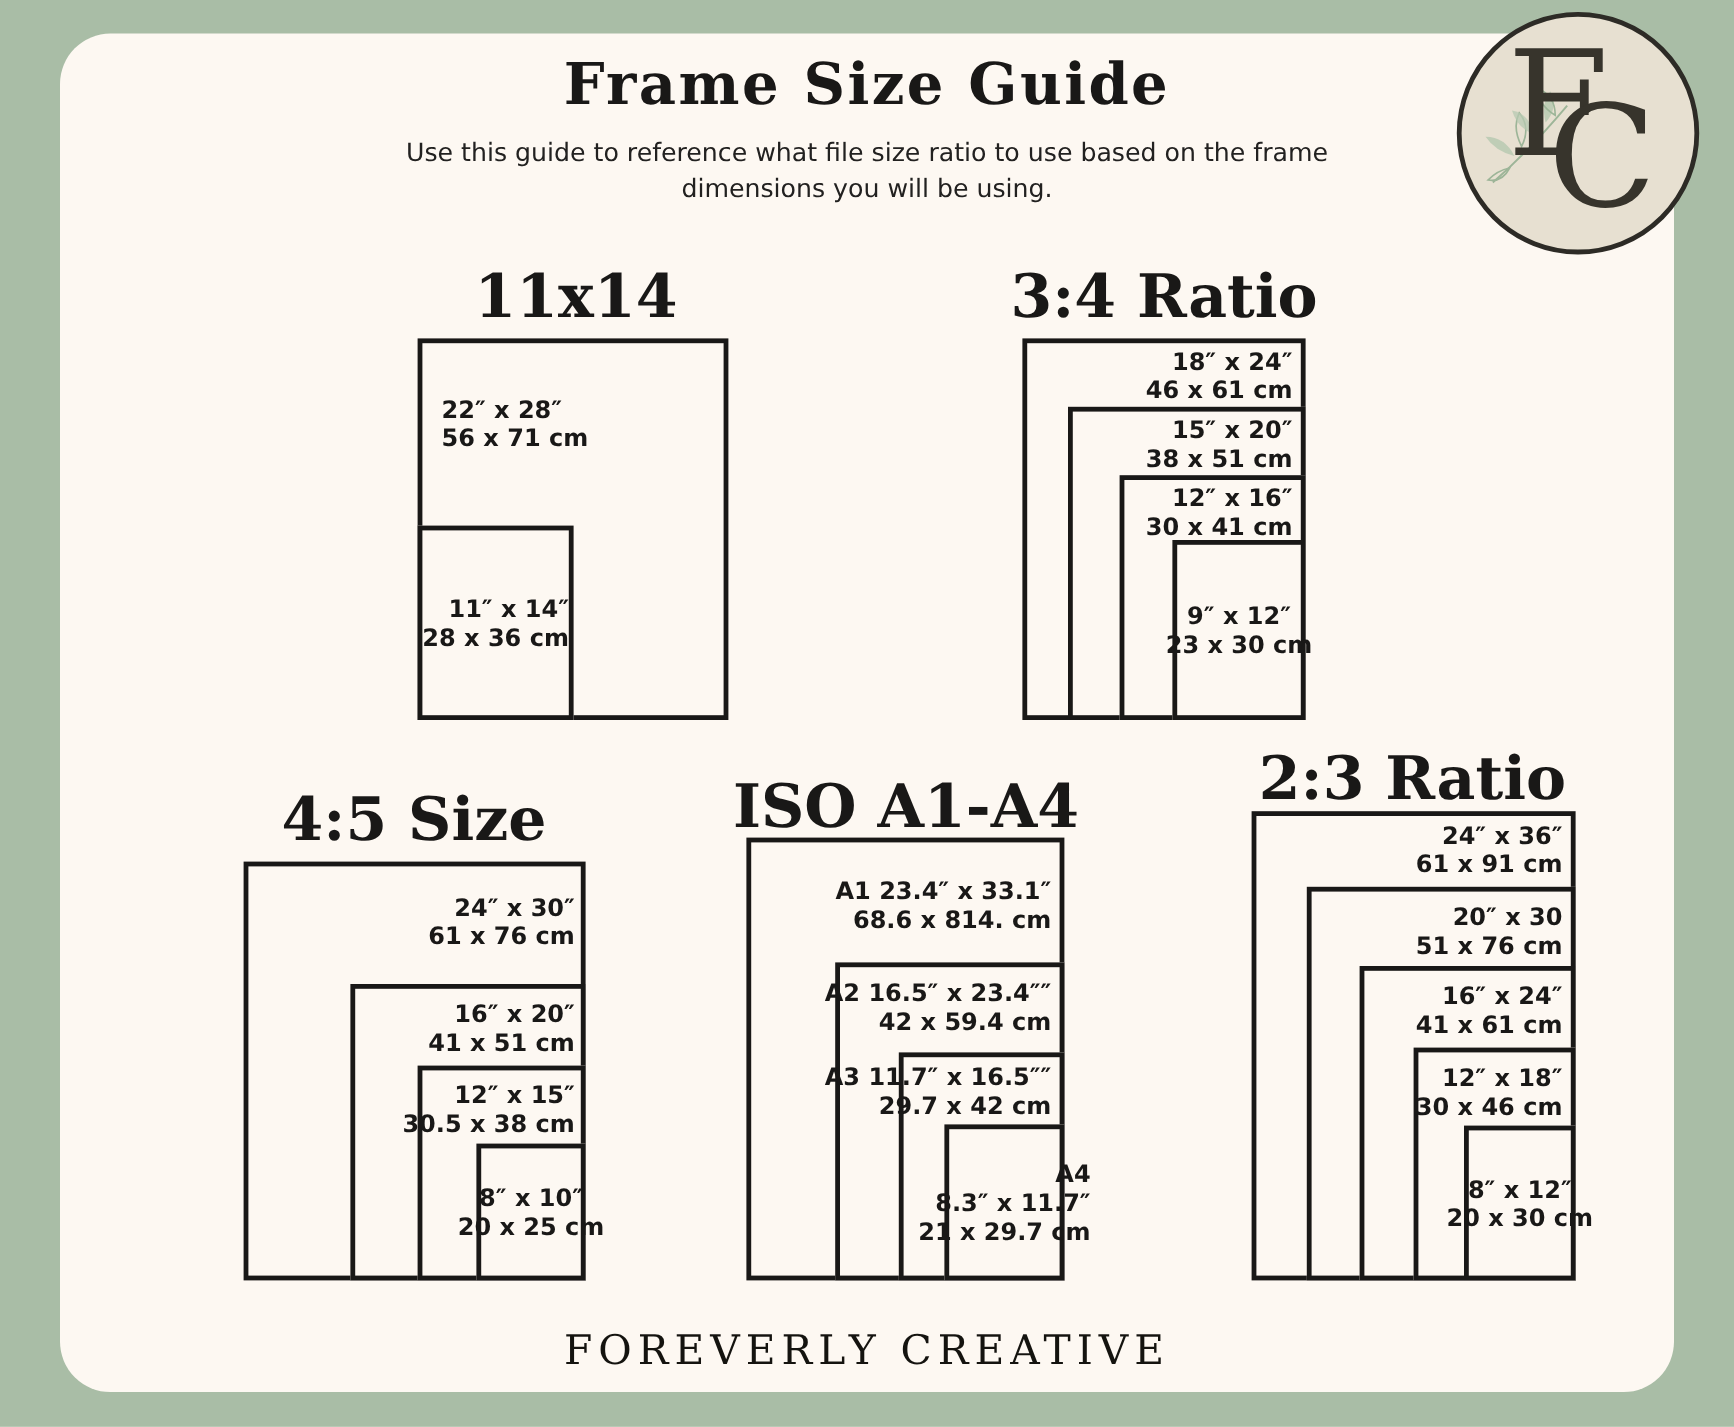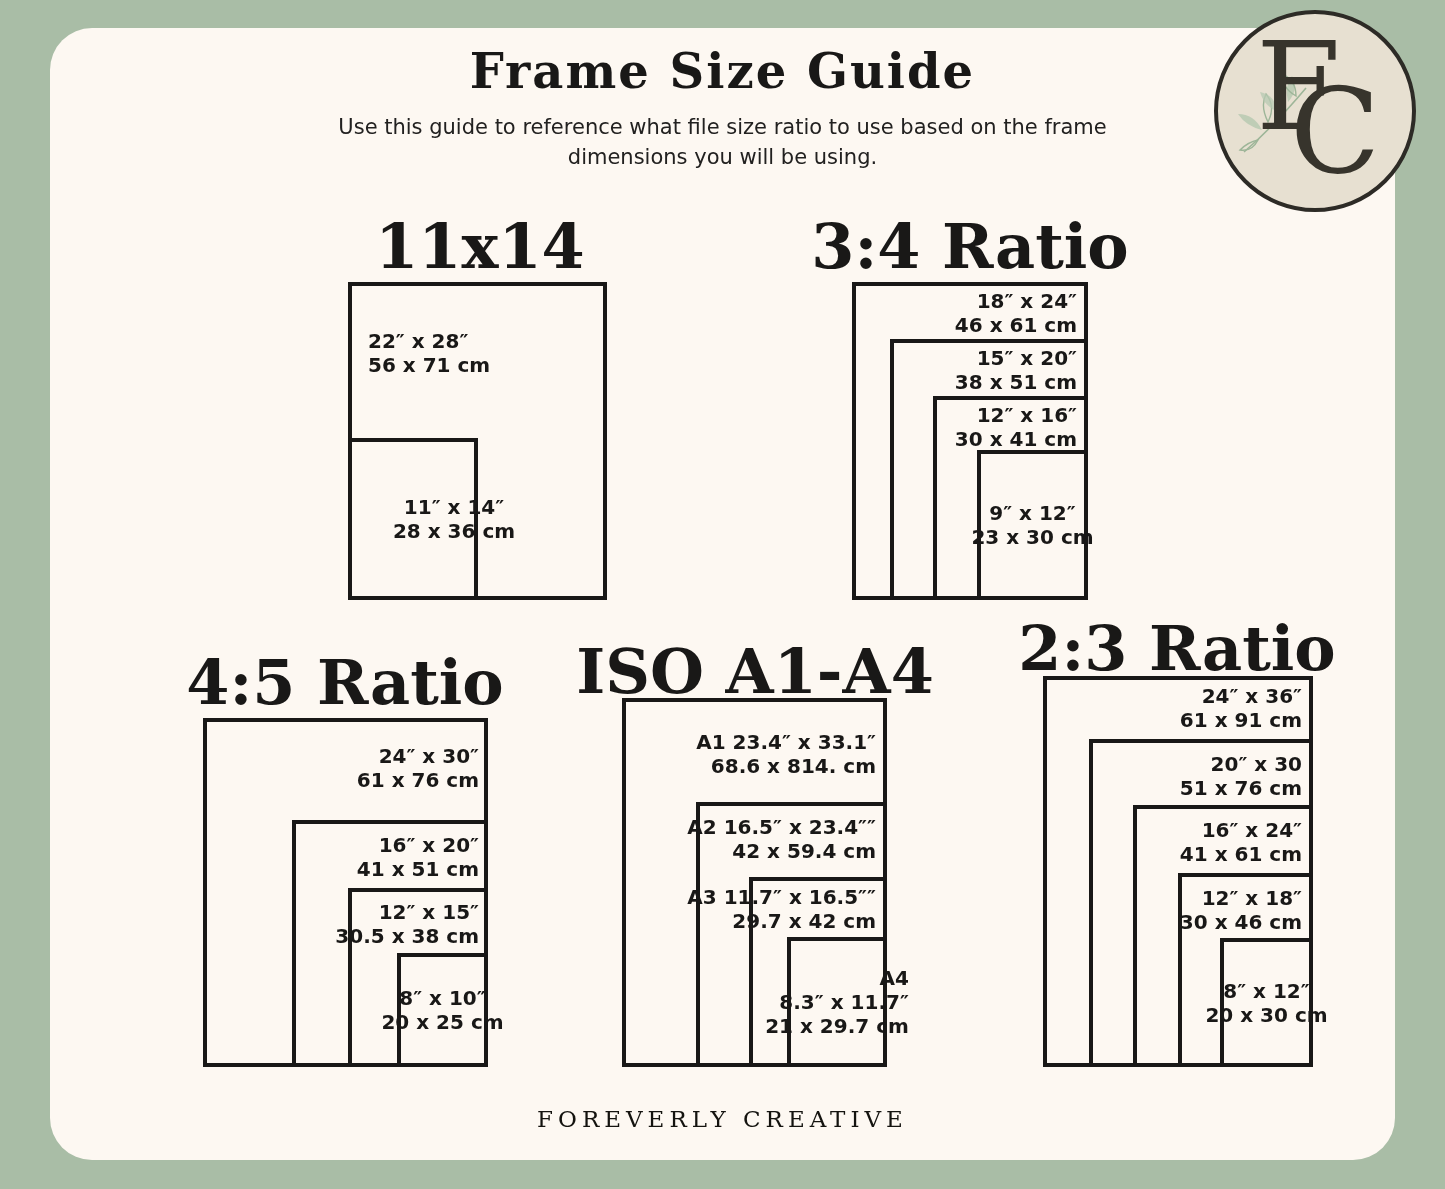--- a/index.html
+++ b/index.html
@@ -53,21 +53,21 @@
     color: #222120;
     margin: 0;
   }
   .subtitle.line1 { top: 112px; }
   .subtitle.line2 { top: 142px; }
   .diagram-title {
     position: absolute;
     transform: translateX(-50%);
     font-family: "DejaVu Serif", "Liberation Serif", serif;
     font-weight: bold;
-    font-size: 62px;
+    font-size: 50px;
     line-height: 56px;
     white-space: nowrap;
     color: var(--ink, #191817);
   }
   .frame-rect {
     position: absolute;
     box-sizing: border-box;
     border: 4px solid var(--ink, #191817);
     background: var(--cream, #fdf8f2);
   }
@@ -80,21 +80,21 @@
     color: var(--ink, #191817);
     z-index: 3;
   }
   .footer-brand {
     position: absolute;
     left: 0;
     top: 1106px;
     width: 1445px;
     text-align: center;
     font-family: "DejaVu Serif", "Liberation Serif", serif;
-    font-size: 23px;
+    font-size: 34px;
     letter-spacing: 5px;
     color: #14130f;
   }
   .logo-badge {
     position: absolute;
     left: 1214px;
     top: 10px;
     width: 202px;
     height: 202px;
     box-sizing: border-box;
@@ -140,21 +140,21 @@
   <p class="subtitle line2">dimensions you will be using.</p>
 
   <div>
       <div class="diagram-title" style="left: 480px; top: 219px;">11x14</div>
       <div class="frame-rect" style="left: 348px; top: 282px; width: 259px; height: 318px;"></div>
       <div class="frame-rect" style="left: 348px; top: 438px; width: 130px; height: 162px;"></div>
       <div class="frame-label" style="left: 368px; top: 329px; text-align: left;">
         <div>22″ x 28″</div>
         <div>56 x 71 cm</div>
       </div>
-      <div class="frame-label" style="left: 413px; transform: translateX(-50%); top: 495px; text-align: center; margin-left: 41px;">
+      <div class="frame-label" style="left: 413px; transform: translateX(-50%); top: 495px; text-align: right;">
         <div>11″ x 14″</div>
         <div>28 x 36 cm</div>
       </div>
       <div class="diagram-title" style="left: 970px; top: 219px;">3:4 Ratio</div>
       <div class="frame-rect" style="left: 852px; top: 282px; width: 236px; height: 318px;"></div>
       <div class="frame-rect" style="left: 890px; top: 339px; width: 198px; height: 261px;"></div>
       <div class="frame-rect" style="left: 933px; top: 396px; width: 155px; height: 204px;"></div>
       <div class="frame-rect" style="left: 977px; top: 450px; width: 111px; height: 150px;"></div>
       <div class="frame-label" style="left: 757px; width: 320px; top: 289px; text-align: right;">
         <div>18″ x 24″</div>
@@ -165,21 +165,21 @@
         <div>38 x 51 cm</div>
       </div>
       <div class="frame-label" style="left: 757px; width: 320px; top: 403px; text-align: right;">
         <div>12″ x 16″</div>
         <div>30 x 41 cm</div>
       </div>
       <div class="frame-label" style="left: 1032.5px; transform: translateX(-50%); top: 501px; text-align: center;">
         <div>9″ x 12″</div>
         <div>23 x 30 cm</div>
       </div>
-      <div class="diagram-title" style="left: 345px; top: 655px;">4:5 Ratio</div>
+      <div class="diagram-title" style="left: 345px; top: 655px;">4:5 Size</div>
       <div class="frame-rect" style="left: 203px; top: 718px; width: 285px; height: 349px;"></div>
       <div class="frame-rect" style="left: 292px; top: 820px; width: 196px; height: 247px;"></div>
       <div class="frame-rect" style="left: 348px; top: 888px; width: 140px; height: 179px;"></div>
       <div class="frame-rect" style="left: 397px; top: 953px; width: 91px; height: 114px;"></div>
       <div class="frame-label" style="left: 159px; width: 320px; top: 744px; text-align: right;">
         <div>24″ x 30″</div>
         <div>61 x 76 cm</div>
       </div>
       <div class="frame-label" style="left: 159px; width: 320px; top: 833px; text-align: right;">
         <div>16″ x 20″</div>

